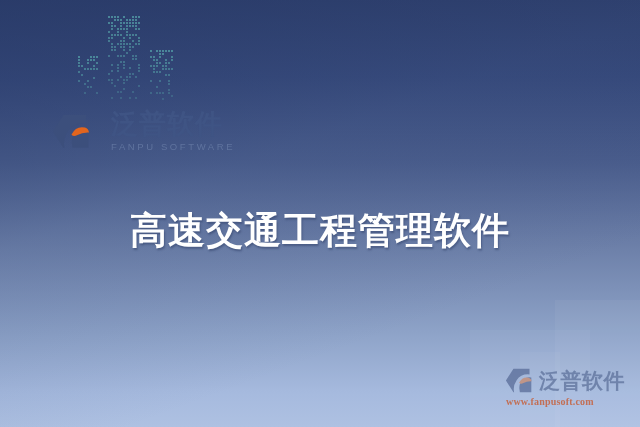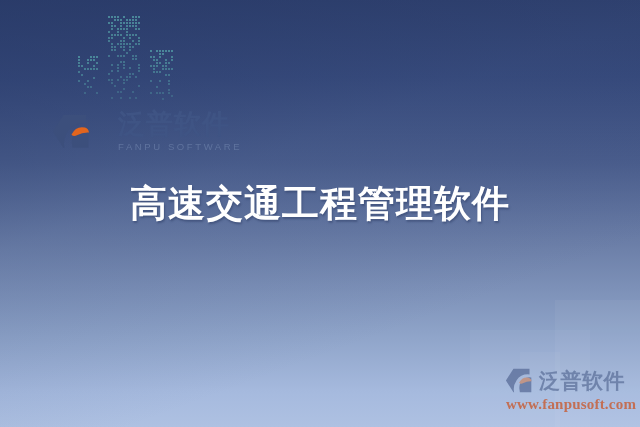--- a/index.html
+++ b/index.html
@@ -52,21 +52,21 @@
   }
   #skyline svg { display: block; }
 
   
   #brand-logo {
     position: absolute;
     left: 52px;
     top: 110px;
     display: flex;
     align-items: center;
-    gap: 26px;
+    gap: 19px;
   }
   #brand-logo .mark { width: 40px; height: 35px; flex: none; }
   #brand-logo .wordmark { display: flex; flex-direction: column; }
   #brand-logo .cn {
     font-size: 27px;
     font-weight: bold;
     color: #3f5484;
     line-height: 1.08;
     letter-spacing: 1px;
     white-space: nowrap;
@@ -87,21 +87,21 @@
     top: 178px;
     width: 640px;
     text-align: center;
     color: #ffffff;
     font-size: 37px;
     font-weight: bold;
     line-height: 1.42;
     letter-spacing: 1px;
     text-shadow: 1px 2px 2px rgba(40,55,95,0.45);
   }
-  #headline .line { display: block; }
+  #headline .line { display: block; margin-top: 27px; }
 
   
   #watermark {
     position: absolute;
     left: 505px;
     top: 368px;
     display: flex;
     flex-direction: column;
     align-items: flex-start;
     opacity: 0.92;
@@ -115,21 +115,21 @@
   #watermark .cn {
     font-size: 21px;
     font-weight: bold;
     color: rgba(96,116,158,0.85);
     line-height: 1;
     letter-spacing: 0.5px;
     white-space: nowrap;
   }
   #watermark .url {
     font-family: "Liberation Serif", "DejaVu Serif", serif;
-    font-size: 15px;
+    font-size: 10px;
     font-weight: bold;
     color: #c4694a;
     letter-spacing: 0.2px;
     margin-top: 3px;
     margin-left: 1px;
     white-space: nowrap;
   }
 </style>
 </head>
 <body>

